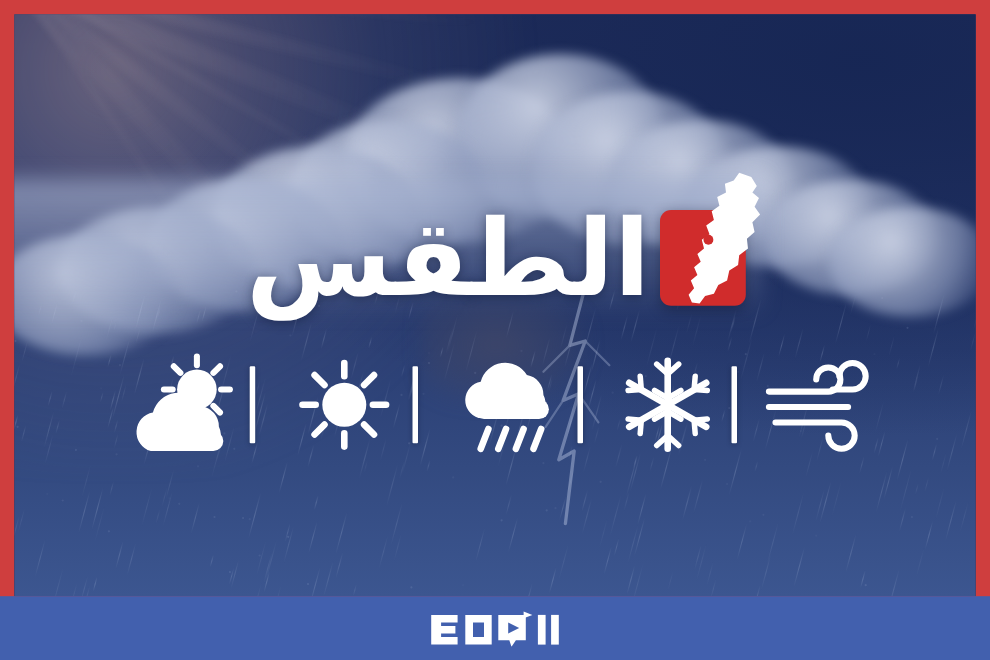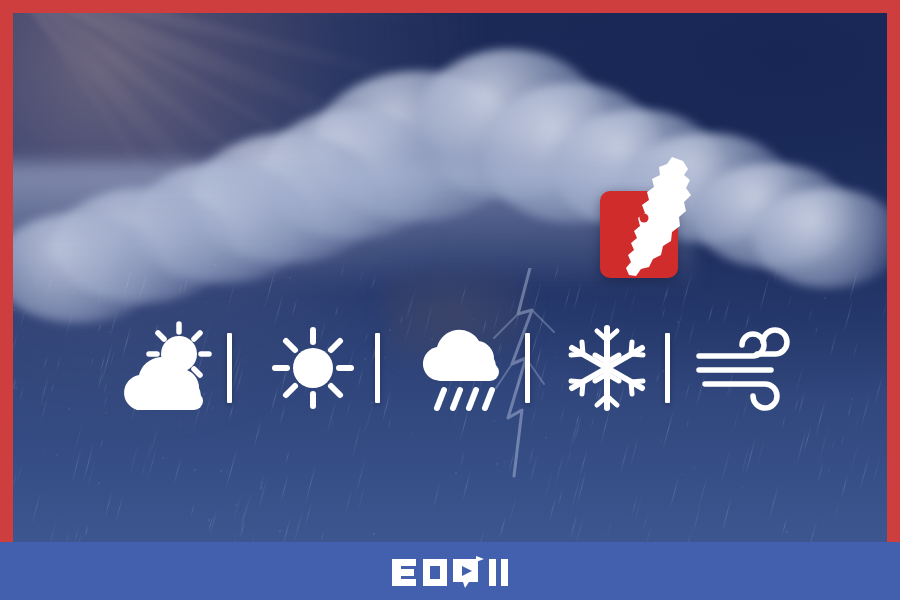--- a/index.html
+++ b/index.html
@@ -506,20 +506,23 @@
         <div class="speck" style="left: 358.041px; top: 139.155px; opacity: 0.78;"></div>
         <div class="speck" style="left: 572.575px; top: 77.8213px; opacity: 0.44;"></div>
         <div class="speck" style="left: 148.559px; top: 193.933px; opacity: 0.52;"></div>
       </div>
 
     <svg class="bolt" width="120" height="210" viewBox="0 0 120 210">
       <path d="M62 0 L50 46 L64 42 L44 96 L58 90 L40 150 L54 142 L46 208" fill="none" stroke="#C9D4EE" stroke-width="3" stroke-linejoin="round" stroke-linecap="round"></path>
       <path d="M50 46 L26 70 M64 42 L86 64 M44 96 L28 120 M58 90 L76 116" fill="none" stroke="#C9D4EE" stroke-width="2" stroke-linecap="round" opacity=".75"></path>
     </svg>
 
+    <div class="titlerow">
+      <div class="title-ar">الطقس</div>
+    </div>
 
     <div class="logo">
       <div class="logo-square"></div>
       <svg width="120" height="130" viewBox="0 0 120 130" style="position:absolute;left:0;top:0;">
         <path d="M96 6 L101 14 L97 20 L103 25 L99 33 L104 40 L97 47
                  L99 56 L92 62 L93 71 L85 77 L84 86 L76 91 L74 100
                  L66 104 L62 112 L54 114 L49 121 L42 120 L39 113
                  L44 107 L41 100 L47 95 L44 88 L50 83 L47 76
                  L53 71 L51 63 L58 58 L55 50 L62 45 L60 37
                  L67 32 L65 24 L73 20 L72 12 L80 9 L85 2 Z" fill="#FFFFFF"></path>

